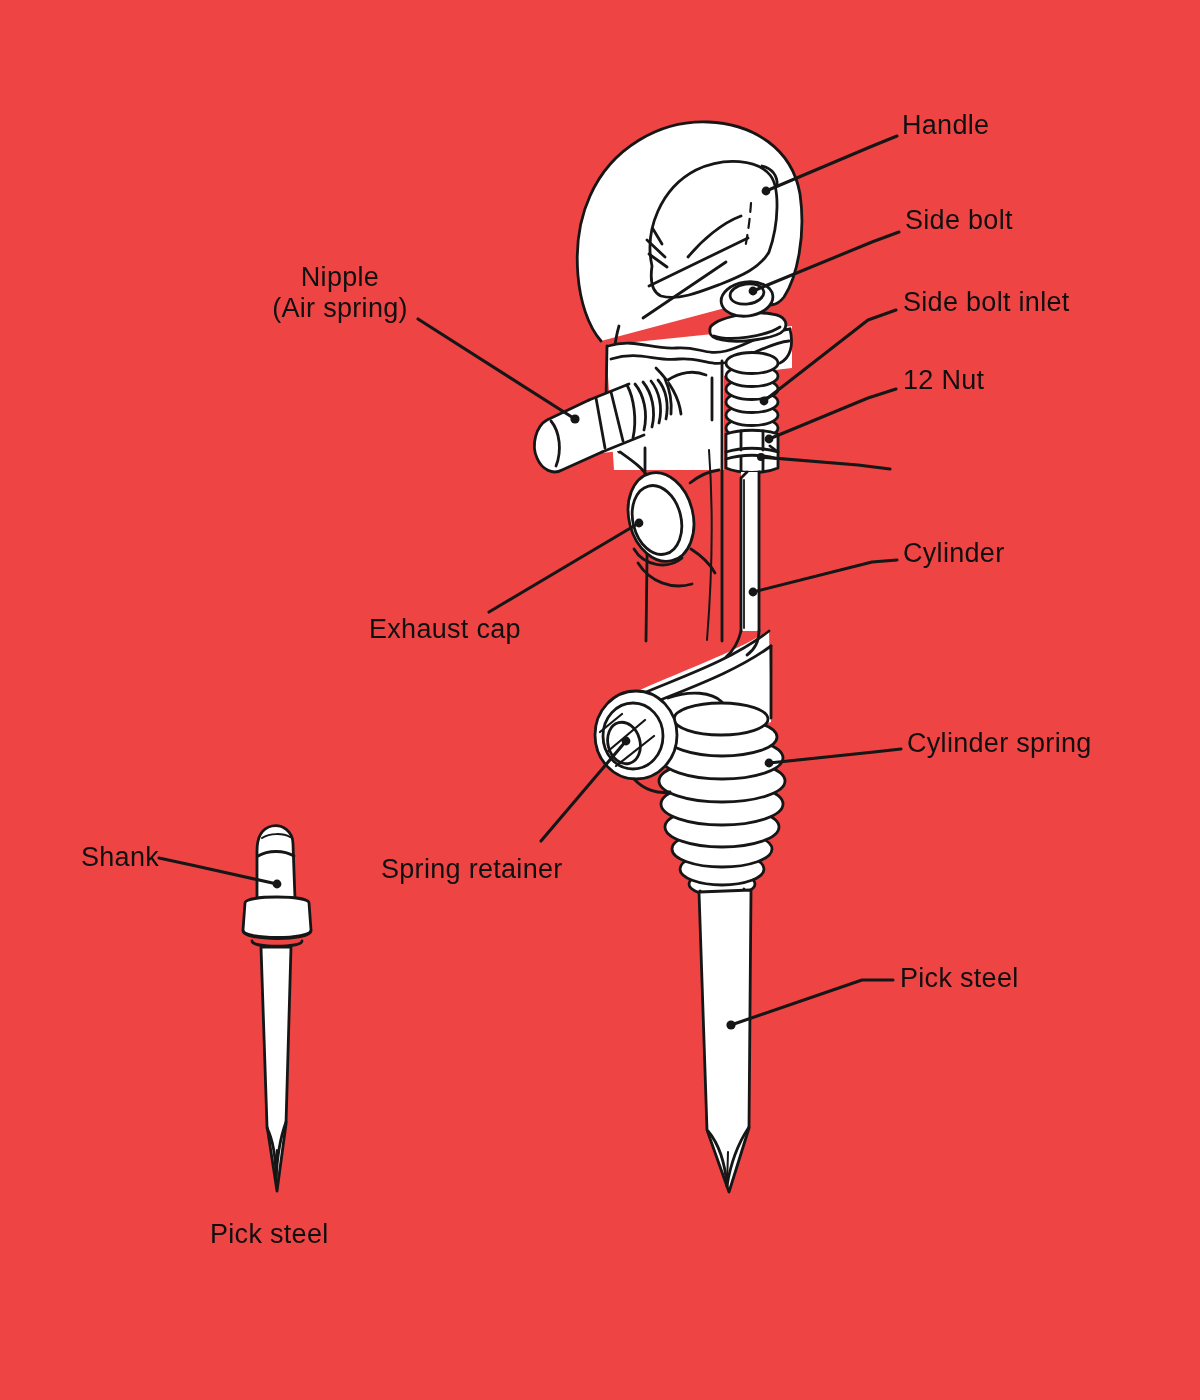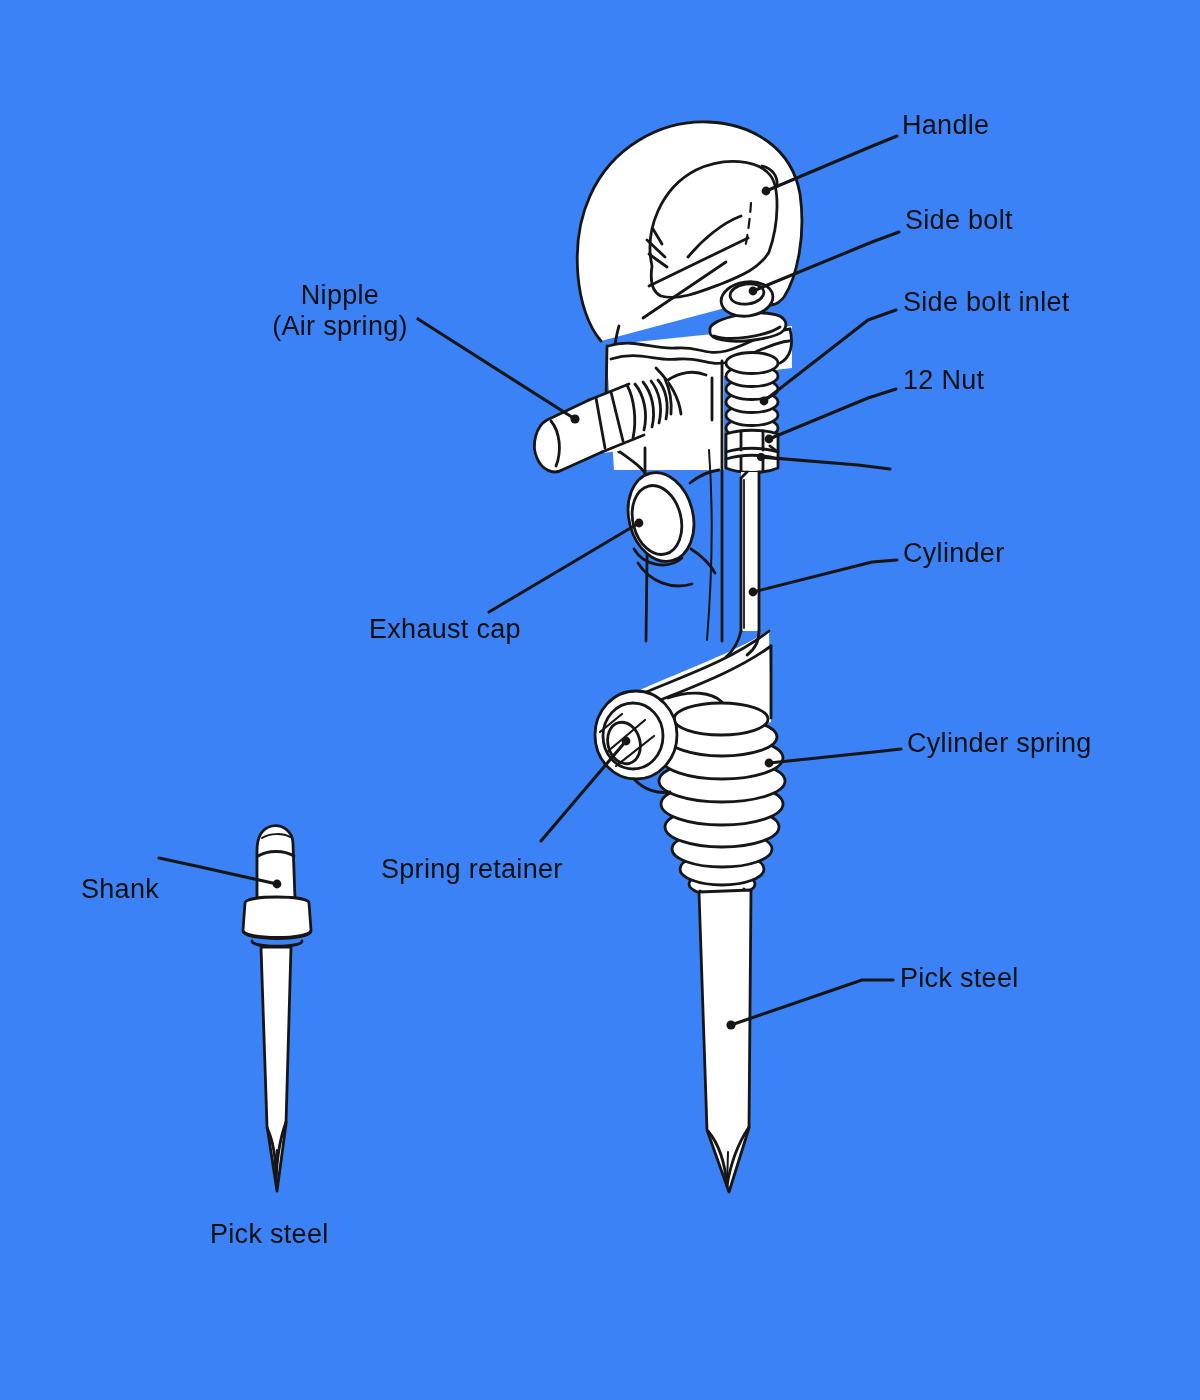--- a/index.html
+++ b/index.html
@@ -1,19 +1,19 @@
 <!DOCTYPE html>
 <html><head>
 <meta charset="utf-8">
 <style>
   html,body{margin:0;padding:0;background:#ffffff;}
   .stage{
     position:relative;
     width:1200px;height:1400px;
-    background:#3b82f6;
+    background:#ef4444;
     font-family:"Liberation Sans", sans-serif;
     overflow:hidden;
   }
   .stage svg{position:absolute;left:0;top:0;}
   .lbl{
     position:absolute;
     font-size:27px;
     line-height:31px;
     color:#101010;
     letter-spacing:0.3px;
@@ -220,23 +220,23 @@
   </svg>
 
   <div class="lbl" style="left:902px;top:110px;">Handle</div>
   <div class="lbl" style="left:905px;top:205px;">Side bolt</div>
   <div class="lbl" style="left:903px;top:287px;">Side bolt inlet</div>
   <div class="lbl" style="left:903px;top:365px;">12 Nut</div>
   <div class="lbl" style="left:903px;top:538px;">Cylinder</div>
   <div class="lbl" style="left:907px;top:728px;">Cylinder spring</div>
   <div class="lbl" style="left:900px;top:963px;">Pick steel</div>
 
-  <div class="lbl center" style="left:259px;top:280px;width:162px;text-align:center;">
+  <div class="lbl center" style="left:259px;top:262px;width:162px;text-align:center;">
     <span>Nipple</span><br>
     <span>(Air spring)</span>
   </div>
 
   <div class="lbl" style="left:337px;top:614px;margin-left:32px;">Exhaust cap</div>
   <div class="lbl" style="left:381px;top:842px;margin-top:12px;">Spring retainer</div>
-  <div class="lbl" style="left:81px;top:842px;margin-top:32px;">Shank</div>
+  <div class="lbl" style="left:81px;top:842px;">Shank</div>
   <div class="lbl" style="left:210px;top:1219px;">Pick steel</div>
 
 </div>
 
 </body></html>

